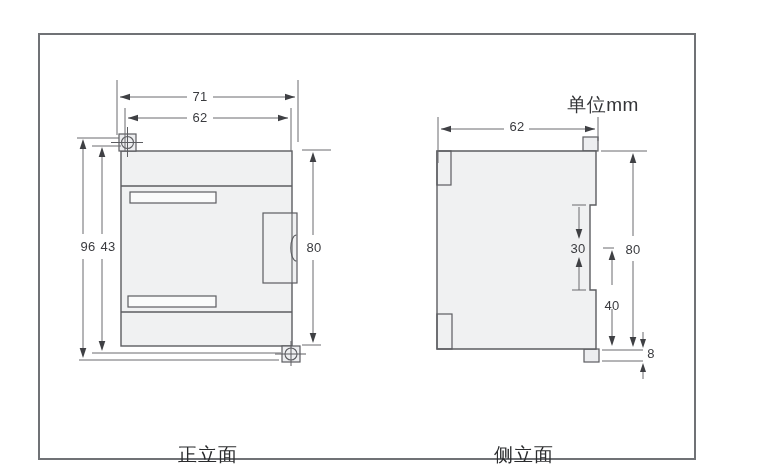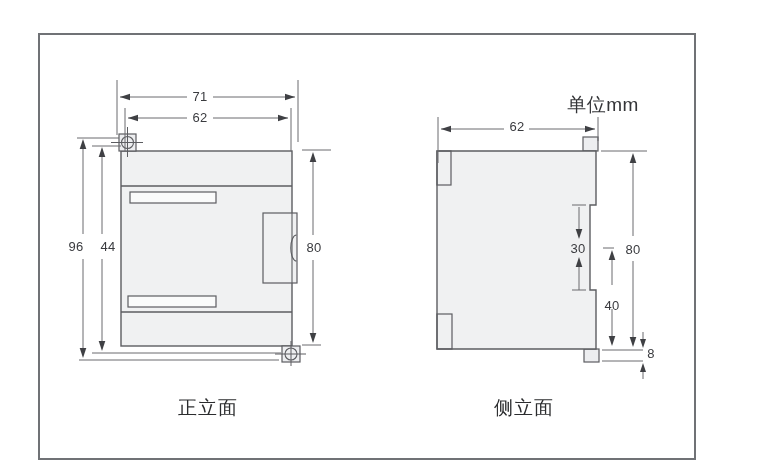--- a/index.html
+++ b/index.html
@@ -13,21 +13,21 @@
   .stage svg{position:absolute;left:0;top:0;}
   .lbl{
     position:absolute;
     transform:translate(-50%,-50%);
     white-space:nowrap;
     color:#3a3b3f;
     background:transparent;
     line-height:1;
   }
   .dim{font-size:13px;letter-spacing:0.3px;}
-  .caption{font-size:19px;color:#2b2c2e;letter-spacing:1px;}
+  .caption{font-size:19px;color:#2b2c2e;letter-spacing:1px;margin-top:47px;}
   .unit{font-size:19px;color:#333437;letter-spacing:0.5px;}
 </style>
 </head>
 <body>
 
 <div class="stage">
 
   <svg width="768" height="473" viewBox="0 0 768 473">
 
     <rect x="39" y="34" width="656" height="425" fill="#ffffff" stroke="#707276" stroke-width="2"></rect>
@@ -117,22 +117,22 @@
         <path d="M612,346 l-3.3,-10 h6.6 z"></path>
       <path d="M643,348 l-3,-9 h6 z"></path>     
         <path d="M643,363 l-3,9 h6 z"></path>
     </g>
   </svg>
 
   <span class="lbl unit" style="left:603px;top:76px;margin-top:28px;">单位mm</span>
 
   <span class="lbl dim" style="left:200px;top:96px;text-align:right;">71</span>
   <span class="lbl dim" style="left:200px;top:117px;">62</span>
-  <span class="lbl dim" style="left:76px;top:246px;text-align:center;">96</span>
-  <span class="lbl dim" style="left:108px;top:246px;">44</span>
+  <span class="lbl dim" style="left:88px;top:246px;text-align:center;">96</span>
+  <span class="lbl dim" style="left:108px;top:246px;">43</span>
   <span class="lbl dim" style="left:314px;top:247px;">80</span>
   <span class="lbl caption" style="left:208px;top:407px;">正立面</span>
 
   <span class="lbl dim" style="left:517px;top:126px;">62</span>
   <span class="lbl dim" style="left:578px;top:248px;">30</span>
   <span class="lbl dim" style="left:633px;top:249px;">80</span>
   <span class="lbl dim" style="left:612px;top:305px;">40</span>
   <span class="lbl dim" style="left:651px;top:353px;">8</span>
   <span class="lbl caption" style="left:524px;top:407px;text-align:right;">侧立面</span>
 

